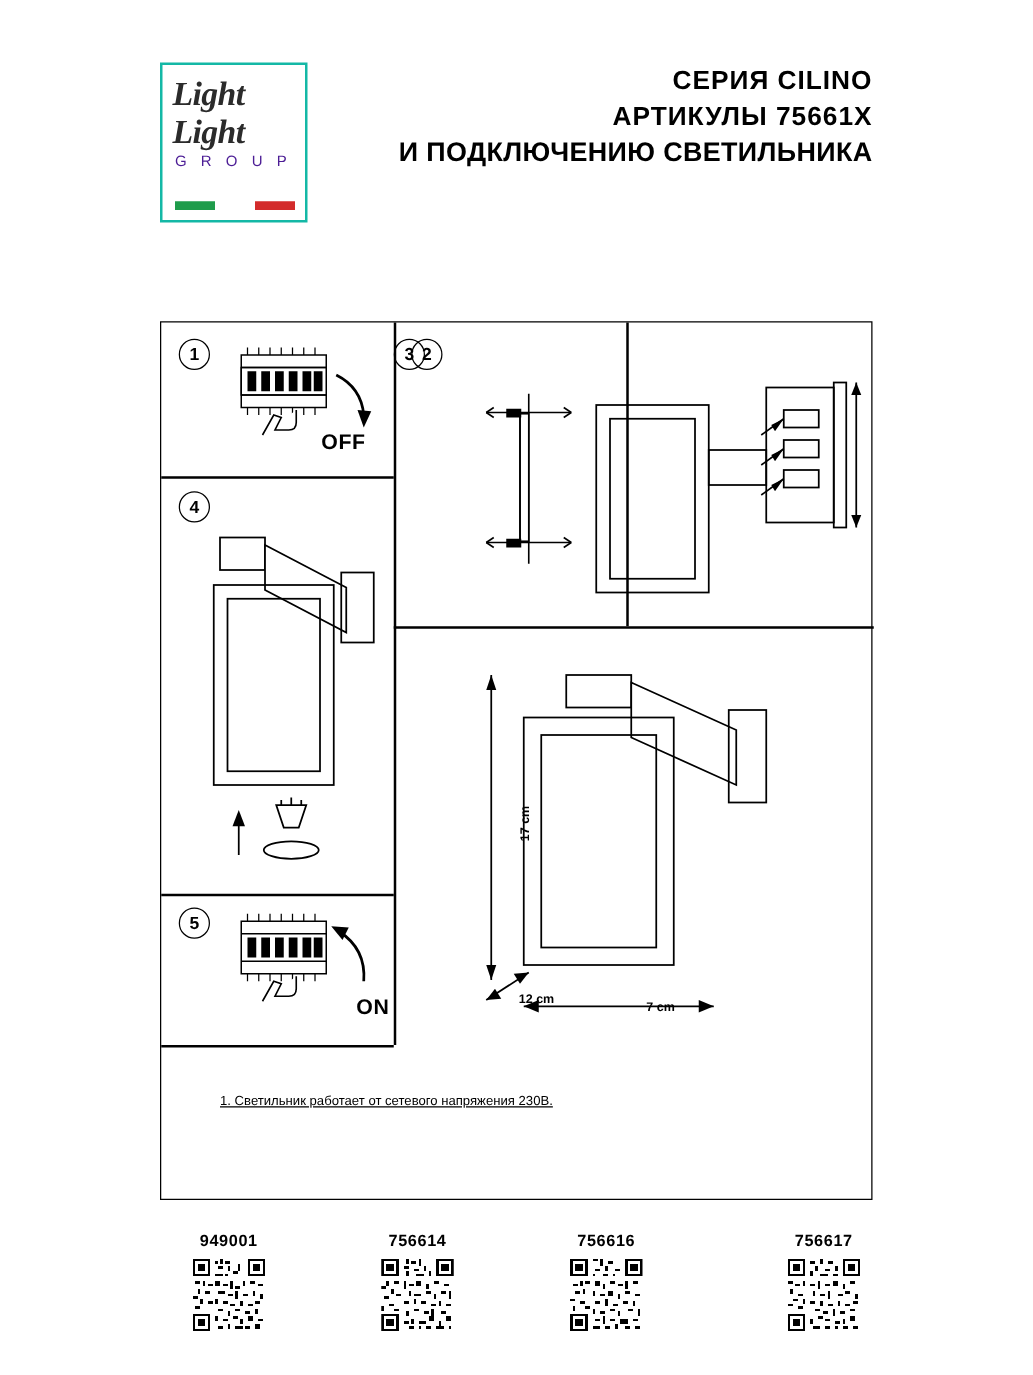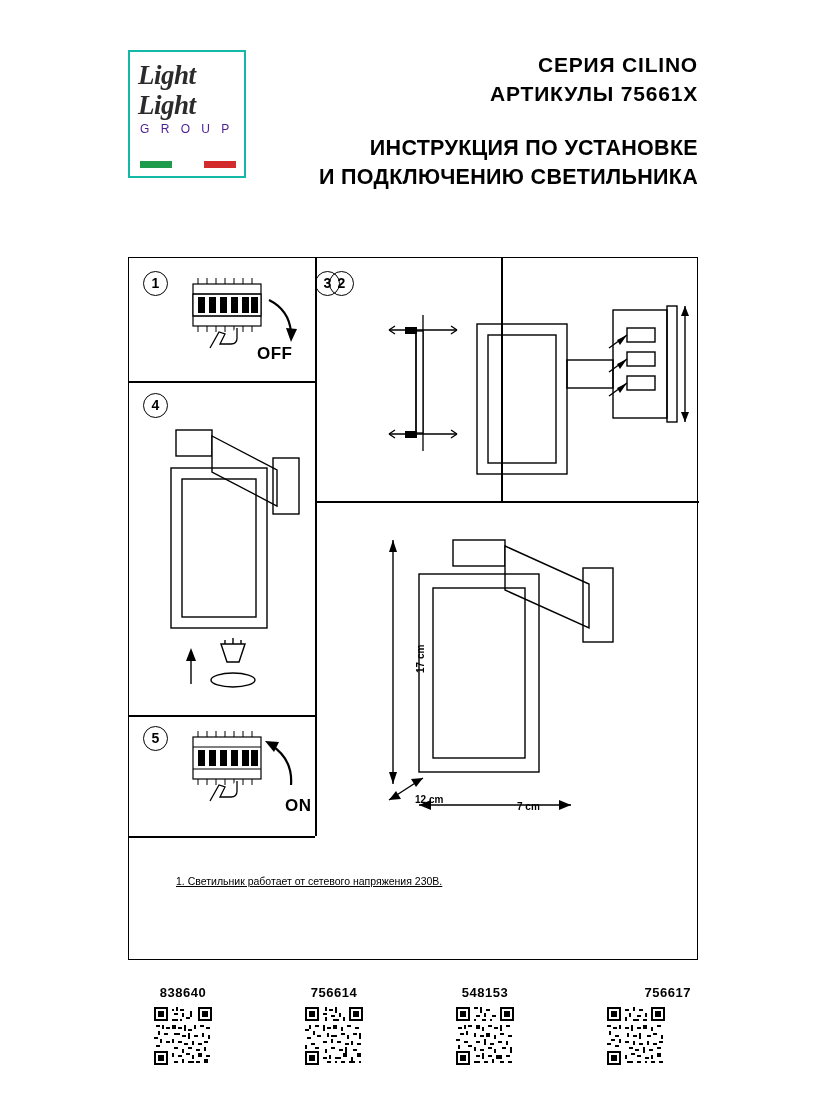--- a/index.html
+++ b/index.html
@@ -185,21 +185,20 @@
     <div class="logo-flag">
       <span style="background:#1f9c4b"></span>
       <span style="background:#ffffff"></span>
       <span style="background:#d32b2b"></span>
     </div>
   </div>
 
   <div class="title-block">
     <div class="series-line">СЕРИЯ CILINO</div>
     <div class="article-line">АРТИКУЛЫ 75661X</div>
-    <div class="instr-line">ИНСТРУКЦИЯ ПО УСТАНОВКЕ</div>
     <div class="instr-line" style="margin-top:0">И ПОДКЛЮЧЕНИЮ СВЕТИЛЬНИКА</div>
   </div>
 </div>
 
 <div class="frame">
 
   <div class="vline" style="left:186px; top:0; width:1.5px; height:578px;"></div>
   <div class="vline" style="left:372px; top:0; width:1.5px; height:243px;"></div>
   <div class="hline" style="left:0; top:123px; width:186px; height:1.5px;"></div>
   <div class="hline" style="left:0; top:457px; width:186px; height:1.5px;"></div>
@@ -410,21 +409,21 @@
 
 </div>
 
 <div class="notes">
   <div>1. Светильник работает от сетевого напряжения 230В.</div>
 </div>
 
 <div class="codes">
 
   <div class="code-item" style="left:0px; top:0;">
-    <div class="code-label">838640</div>
+    <div class="code-label">949001</div>
     <svg class="qr" viewBox="0 0 29 29" shape-rendering="crispEdges">
       <rect width="29" height="29" fill="#fff"></rect>
       <g fill="#000">
         <rect x="0" y="0" width="7" height="7"></rect>
           <rect x="1" y="1" width="5" height="5" fill="#fff"></rect>
           <rect x="2" y="2" width="3" height="3"></rect>
         <rect x="22" y="0" width="7" height="7"></rect>
           <rect x="23" y="1" width="5" height="5" fill="#fff"></rect>
           <rect x="24" y="2" width="3" height="3"></rect>
         <rect x="0" y="22" width="7" height="7"></rect>
@@ -551,21 +550,21 @@
         <rect x="11" y="27" width="2" height="1"></rect>
           <rect x="15" y="27" width="1" height="1"></rect>
           <rect x="18" y="27" width="2" height="1"></rect>
         <rect x="22" y="27" width="3" height="1"></rect>
           <rect x="27" y="27" width="1" height="1"></rect>
       </g>
     </svg>
   </div>
 
   <div class="code-item" style="left:302px; top:0;">
-    <div class="code-label">548153</div>
+    <div class="code-label">756616</div>
     <svg class="qr" viewBox="0 0 29 29" shape-rendering="crispEdges">
       <rect width="29" height="29" fill="#fff"></rect>
       <g fill="#000">
         <rect x="0" y="0" width="7" height="7"></rect>
           <rect x="1" y="1" width="5" height="5" fill="#fff"></rect>
           <rect x="2" y="2" width="3" height="3"></rect>
         <rect x="22" y="0" width="7" height="7"></rect>
           <rect x="23" y="1" width="5" height="5" fill="#fff"></rect>
           <rect x="24" y="2" width="3" height="3"></rect>
         <rect x="0" y="22" width="7" height="7"></rect>
@@ -619,21 +618,21 @@
           <rect x="25" y="24" width="2" height="1"></rect>
         <rect x="9" y="27" width="3" height="1"></rect>
           <rect x="14" y="27" width="2" height="1"></rect>
           <rect x="18" y="26" width="1" height="2"></rect>
         <rect x="22" y="27" width="2" height="1"></rect>
           <rect x="26" y="27" width="2" height="1"></rect>
       </g>
     </svg>
   </div>
 
-  <div class="code-item" style="left:453px; top:0;text-align:right;">
+  <div class="code-item" style="left:476px; top:0;">
     <div class="code-label">756617</div>
     <svg class="qr" viewBox="0 0 29 29" shape-rendering="crispEdges">
       <rect width="29" height="29" fill="#fff"></rect>
       <g fill="#000">
         <rect x="0" y="0" width="7" height="7"></rect>
           <rect x="1" y="1" width="5" height="5" fill="#fff"></rect>
           <rect x="2" y="2" width="3" height="3"></rect>
         <rect x="22" y="0" width="7" height="7"></rect>
           <rect x="23" y="1" width="5" height="5" fill="#fff"></rect>
           <rect x="24" y="2" width="3" height="3"></rect>

